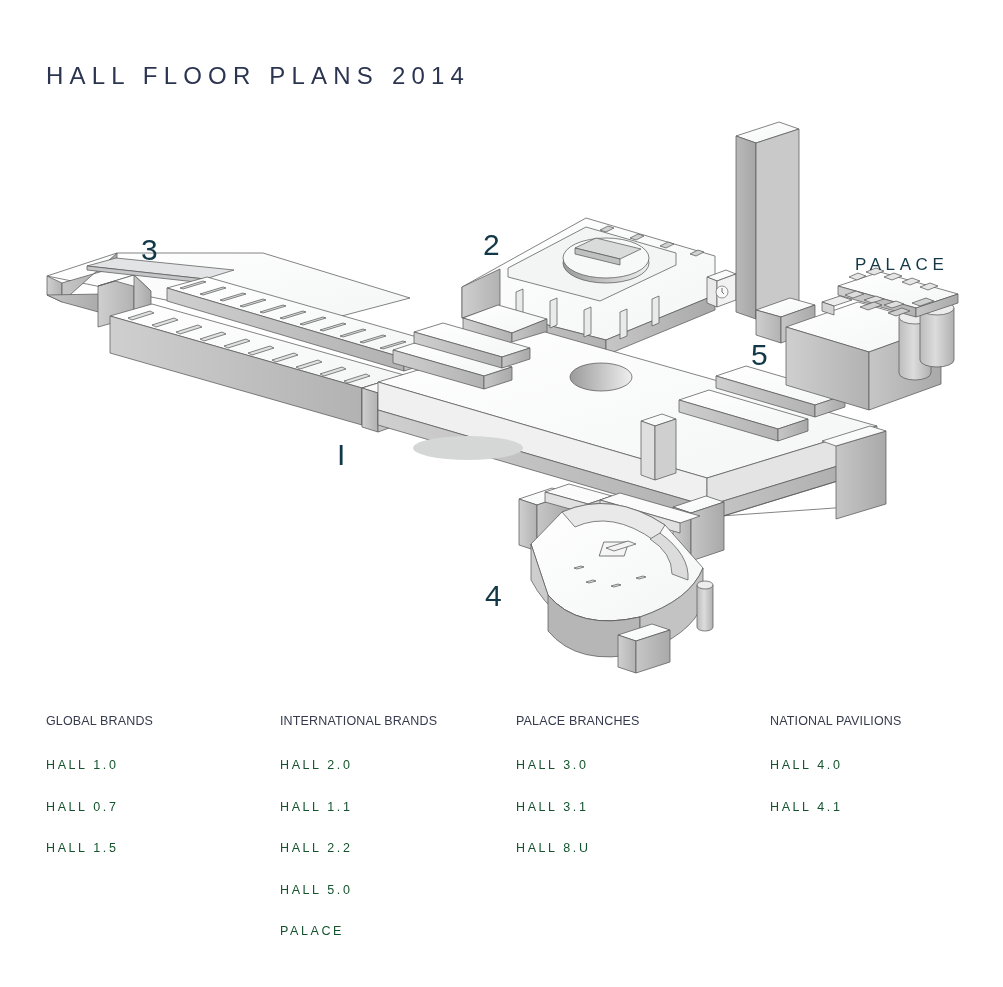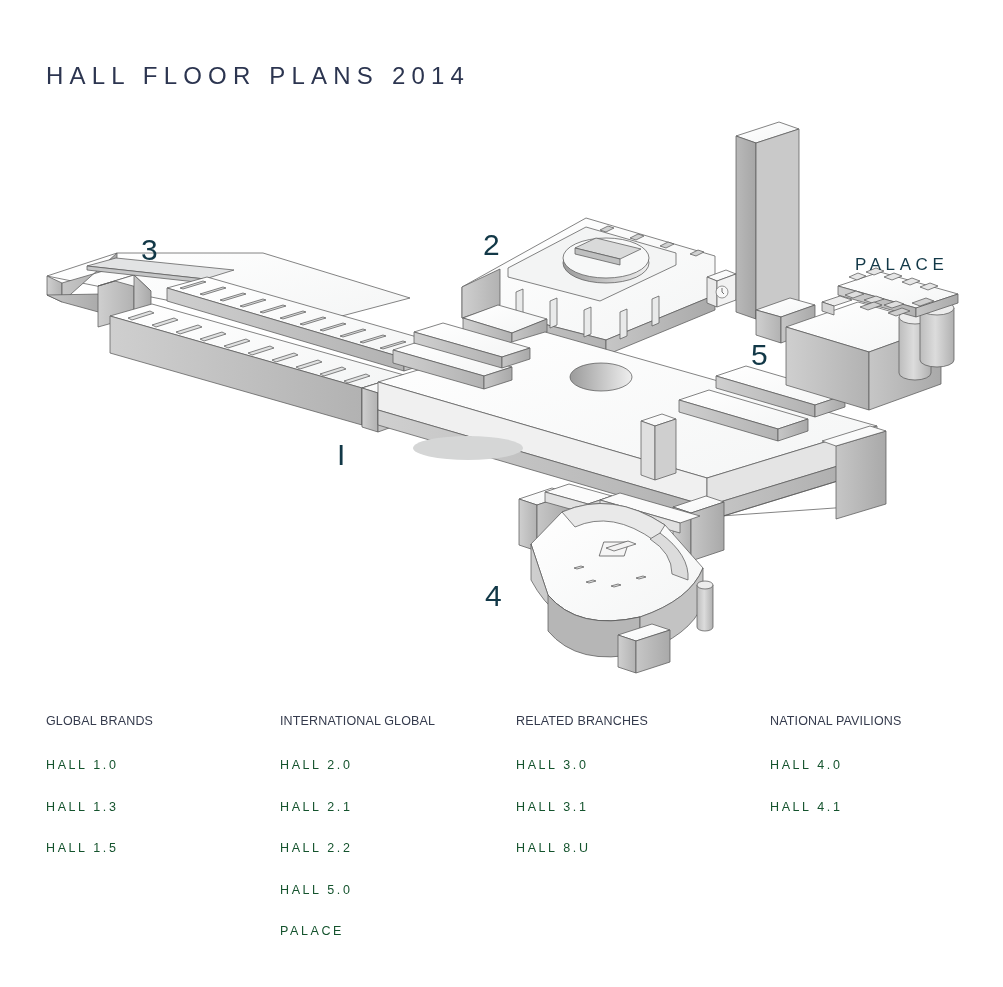--- a/index.html
+++ b/index.html
@@ -352,35 +352,35 @@
     <text class="map-label" x="485" y="551">4</text>
     <text class="map-label palace-label" x="855" y="215">PALACE</text>
   </svg>
 </div>
 
 <div id="legend">
 
   <div class="legend-col c0">
     <div class="legend-head">GLOBAL BRANDS</div>
     <a class="legend-item">HALL 1.0</a>
-    <a class="legend-item">HALL 1.3</a>
+    <a class="legend-item">HALL 0.7</a>
     <a class="legend-item">HALL 1.5</a>
   </div>
 
   <div class="legend-col c1">
-    <div class="legend-head">INTERNATIONAL GLOBAL</div>
+    <div class="legend-head">INTERNATIONAL BRANDS</div>
     <a class="legend-item">HALL 2.0</a>
-    <a class="legend-item">HALL 2.1</a>
+    <a class="legend-item">HALL 1.1</a>
     <a class="legend-item">HALL 2.2</a>
     <a class="legend-item">HALL 5.0</a>
     <a class="legend-item">PALACE</a>
   </div>
 
   <div class="legend-col c2">
-    <div class="legend-head">RELATED BRANCHES</div>
+    <div class="legend-head">PALACE BRANCHES</div>
     <a class="legend-item">HALL 3.0</a>
     <a class="legend-item">HALL 3.1</a>
     <a class="legend-item">HALL 8.U</a>
   </div>
 
   <div class="legend-col c3">
     <div class="legend-head">NATIONAL PAVILIONS</div>
     <a class="legend-item">HALL 4.0</a>
     <a class="legend-item">HALL 4.1</a>
   </div>

